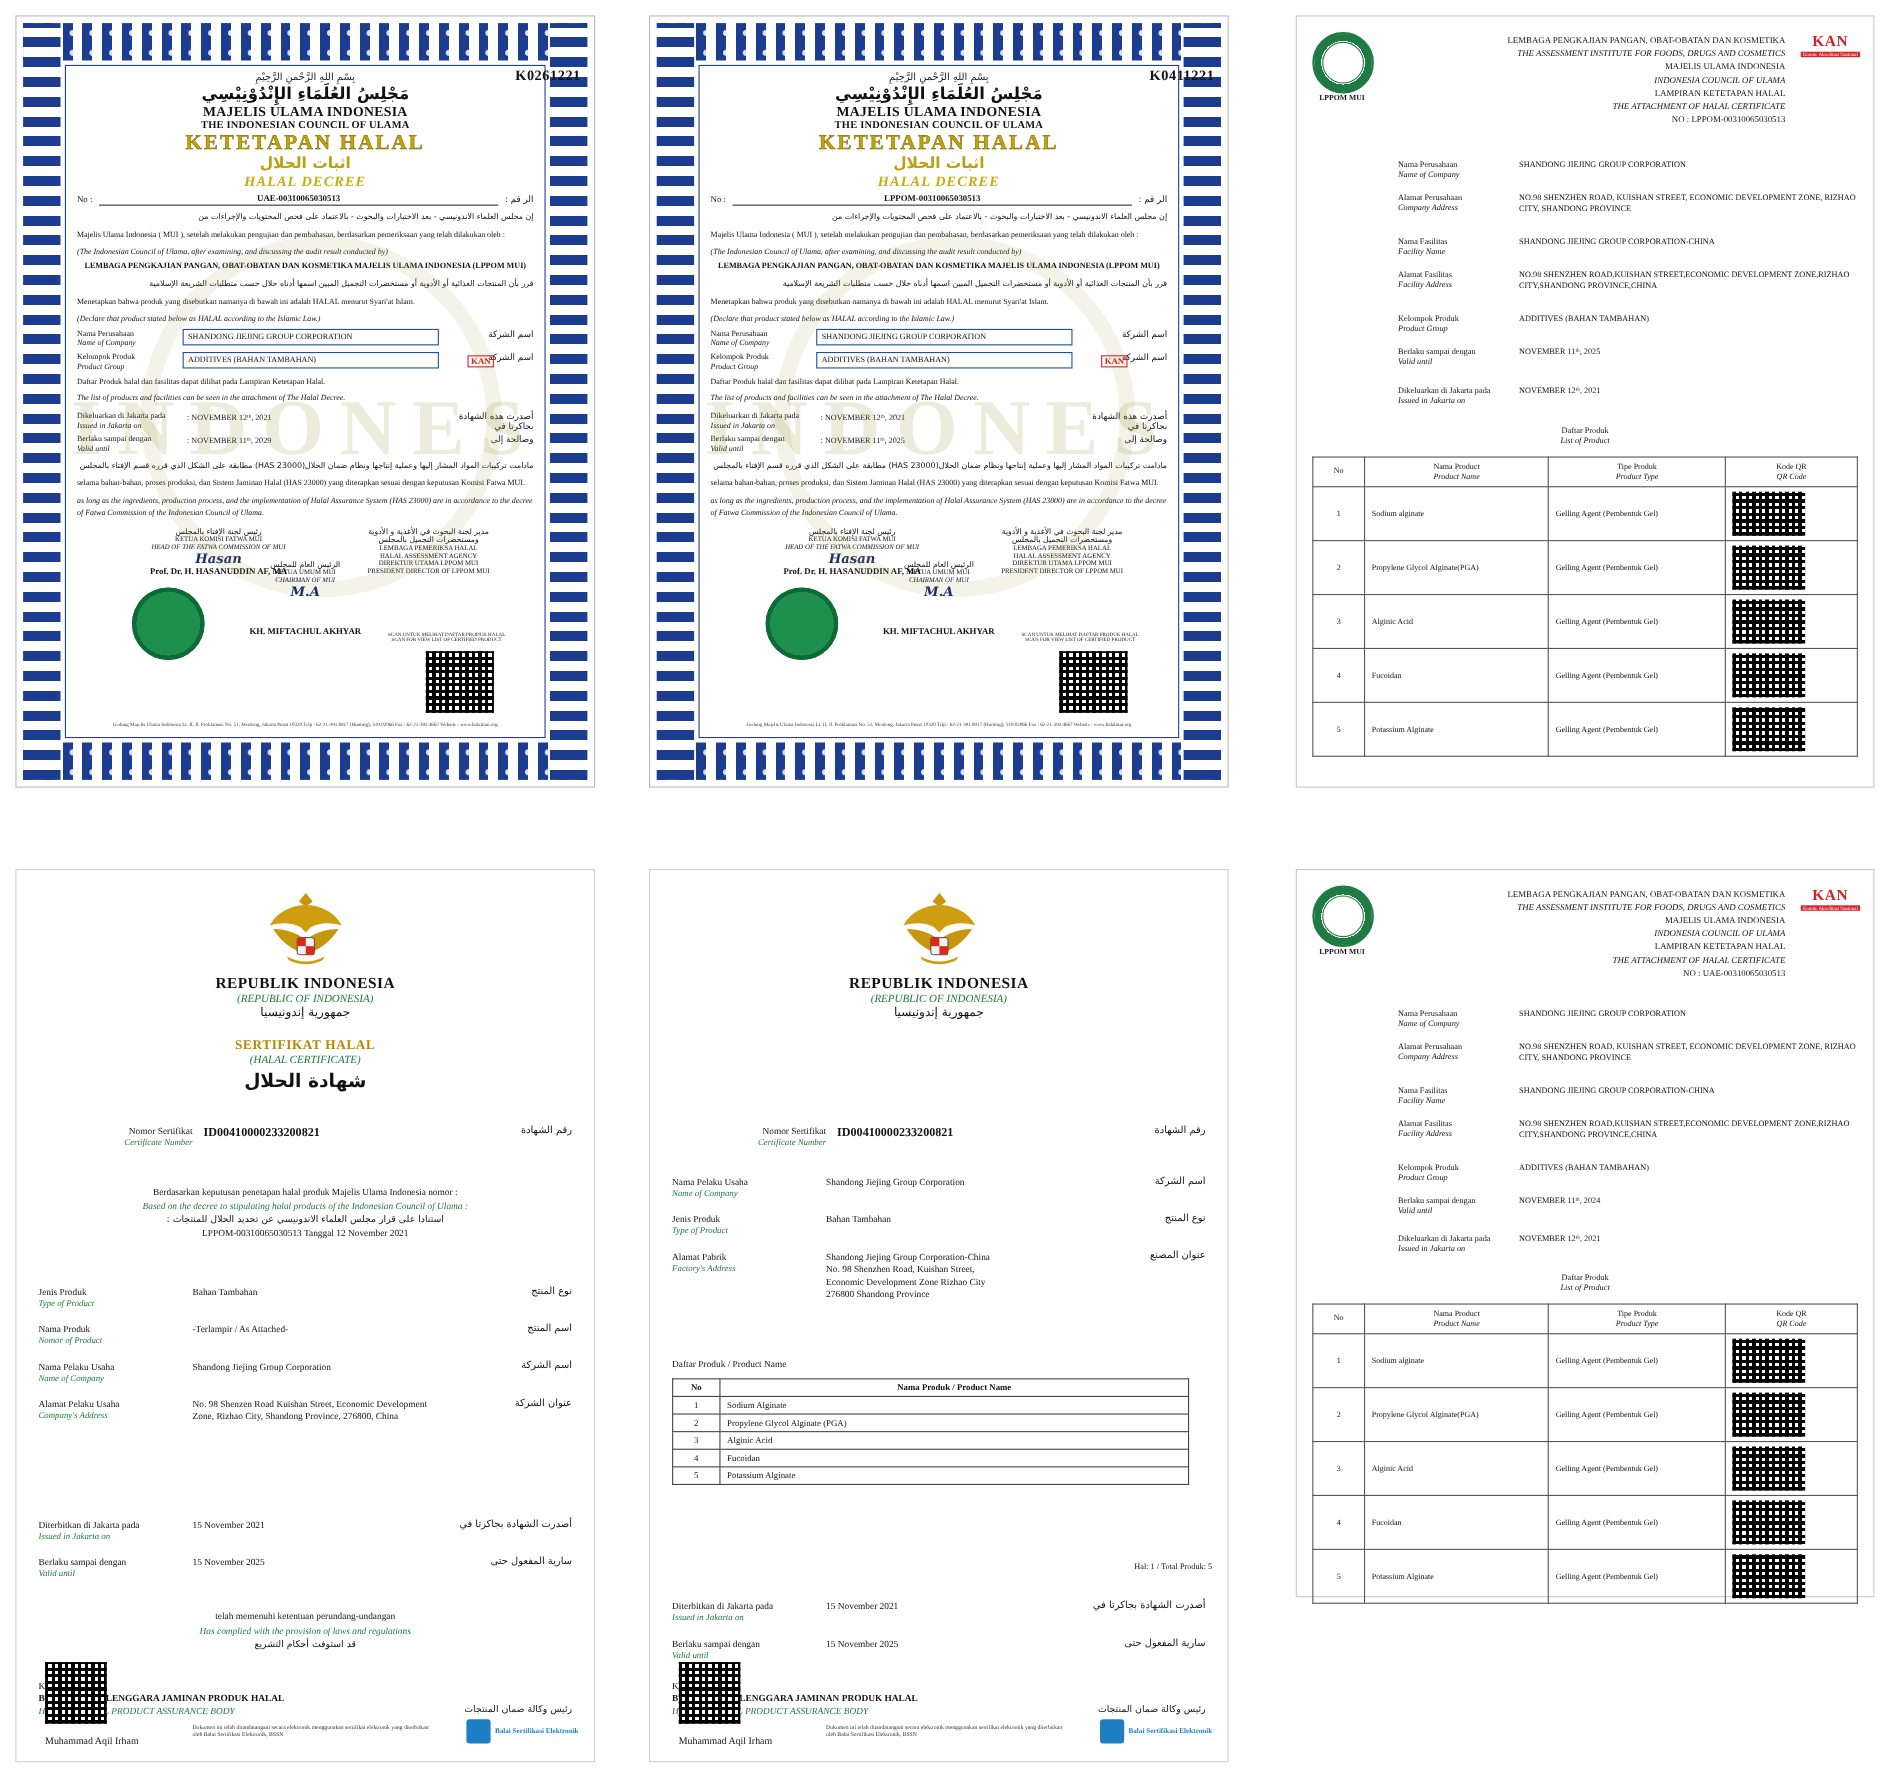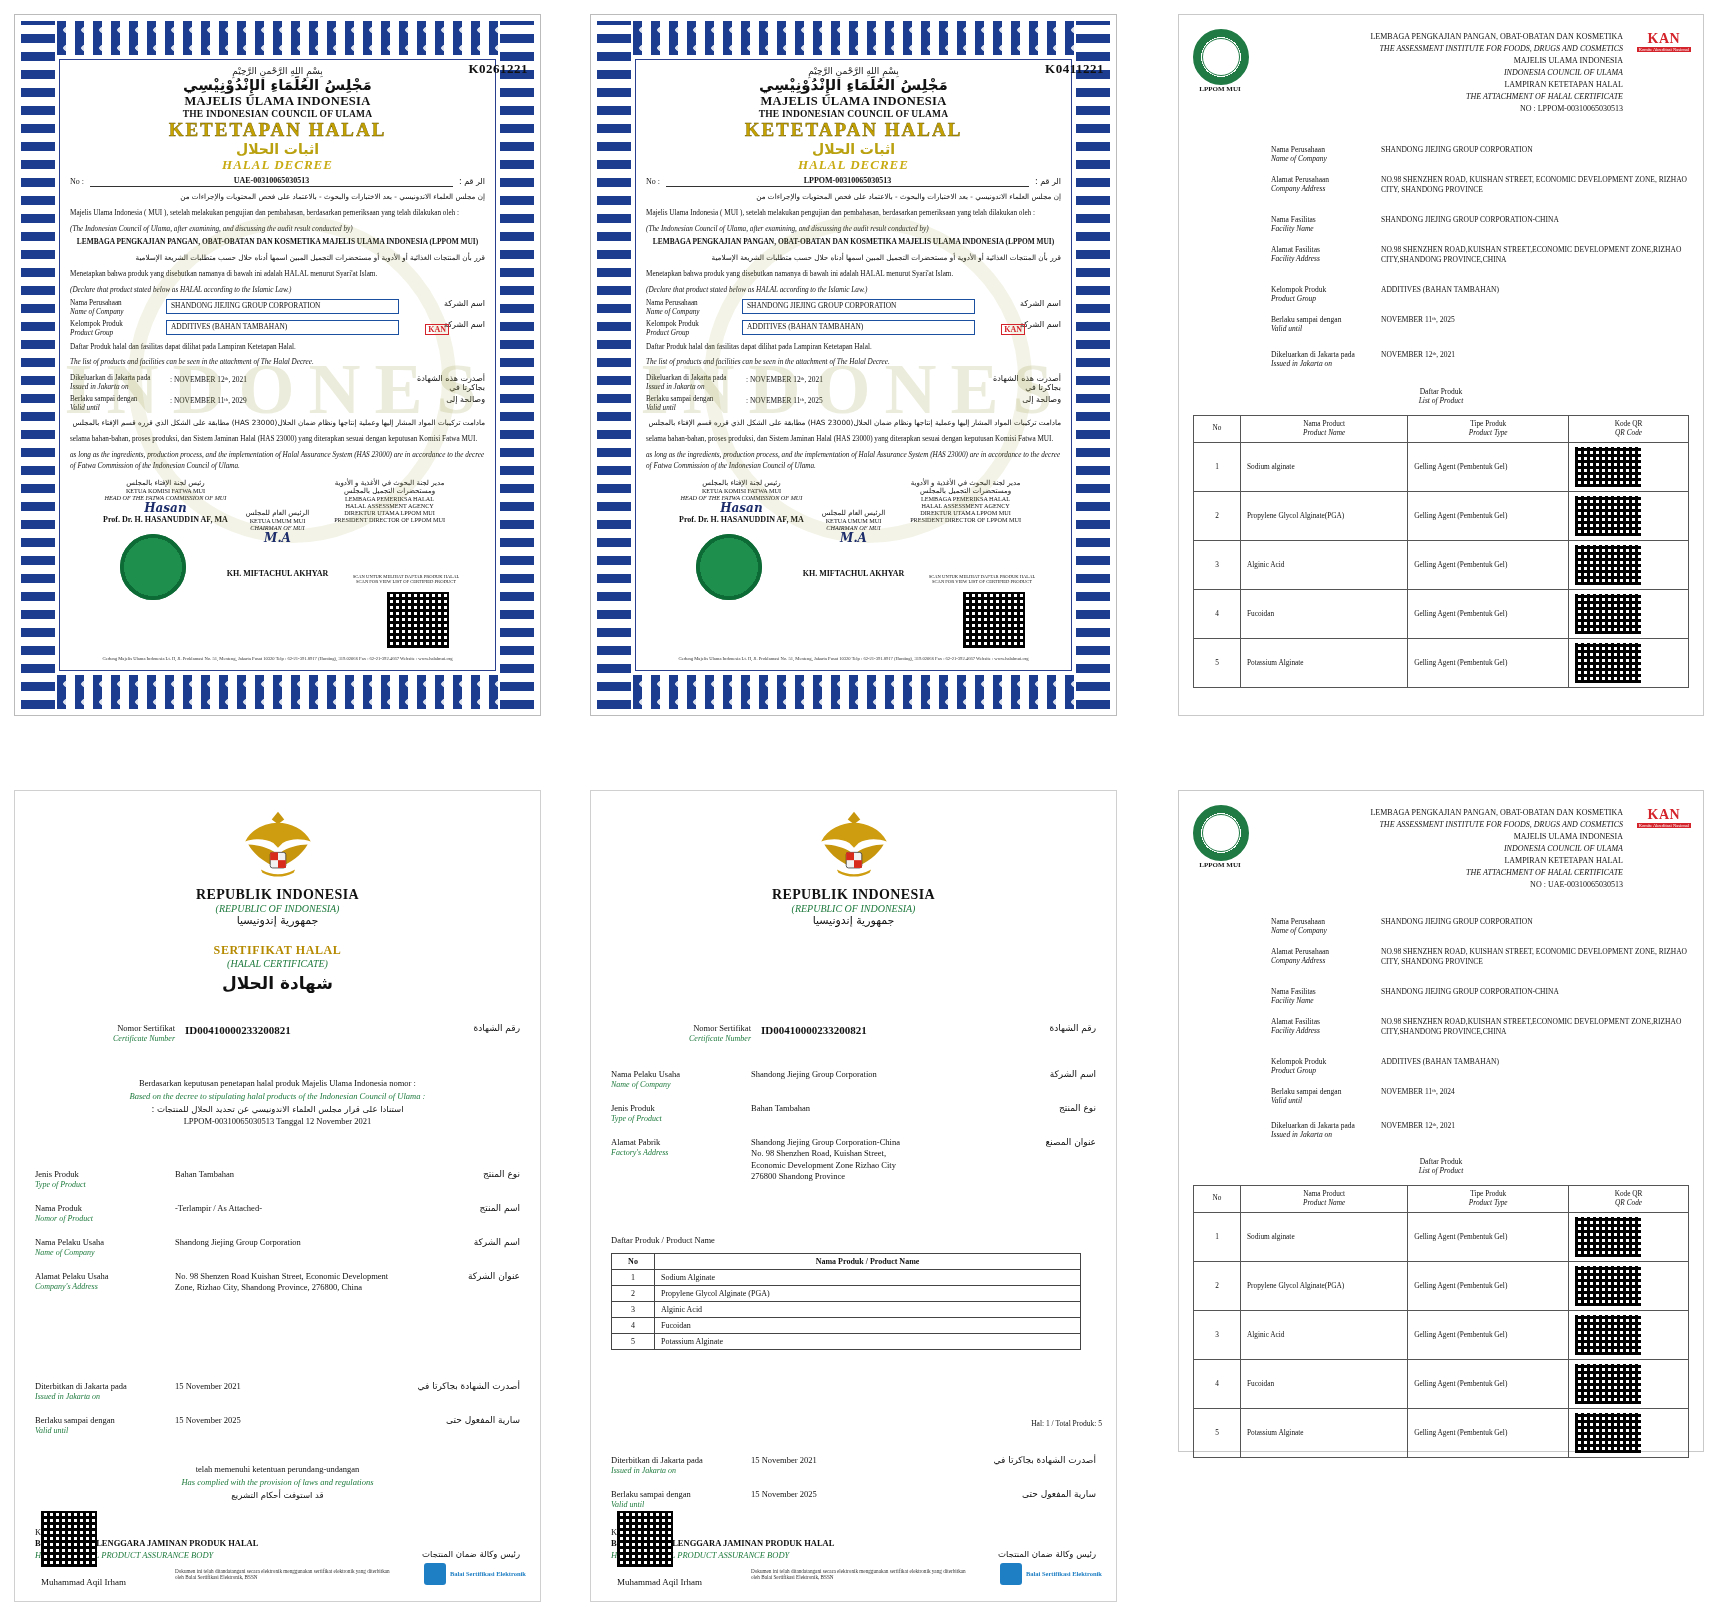--- a/index.html
+++ b/index.html
@@ -42,21 +42,21 @@
   .no-line .mid{flex:1;border-bottom:1px solid #333;margin:0 6px;text-align:center;font-weight:bold;font-size:8px;padding-bottom:1px;}
   .para{font-size:7.2px;line-height:1.5;margin-top:5px;}
   .center-strong{text-align:center;font-weight:bold;font-size:7.4px;line-height:1.45;}
   .fieldrow{display:flex;align-items:flex-start;font-size:7.2px;margin-top:3px;}
   .fieldrow .lbl{width:96px;flex:0 0 96px;line-height:1.25;}
   .fieldrow .lbl i{display:block;font-style:italic;}
   .fieldrow .val{flex:1;border:1px solid #1b4fa0;padding:1px 4px;font-size:7.4px;min-height:11px;}
   .fieldrow .arl{width:86px;text-align:right;font-size:8px;}
   .fieldrow .val.plain{border:none;}
   .dashed{border-bottom:1px dotted #444;}
-  .sigrow{display:flex;justify-content:space-between;margin-top:8px;font-size:6.2px;text-align:center;}
+  .sigrow{display:flex;justify-content:flex-end;margin-top:8px;font-size:6.2px;text-align:center;}
   .sigrow .col{width:46%;}
   .kan{display:inline-block;color:#d4232a;font-weight:bold;font-size:8px;border:1px solid #d4232a;padding:0 2px;}
   .sign{font-family:"DejaVu Serif",serif;font-style:italic;font-size:12px;color:#1c2c6b;font-weight:bold;}
   .name-b{font-weight:bold;font-size:8px;}
   .seal{position:absolute;left:60px;bottom:70px;width:66px;height:66px;border-radius:50%;
       background:radial-gradient(circle at 50% 50%,#1f8f4e 0 62%,#0d6b35 62% 100%);
       box-shadow:0 0 0 2px #0d6b35 inset;}
   .qr{background-image:
       repeating-linear-gradient(0deg,#000 0 3px,#fff 3px 6px),
       repeating-linear-gradient(90deg,#000 0 3px,#fff 3px 6px);

